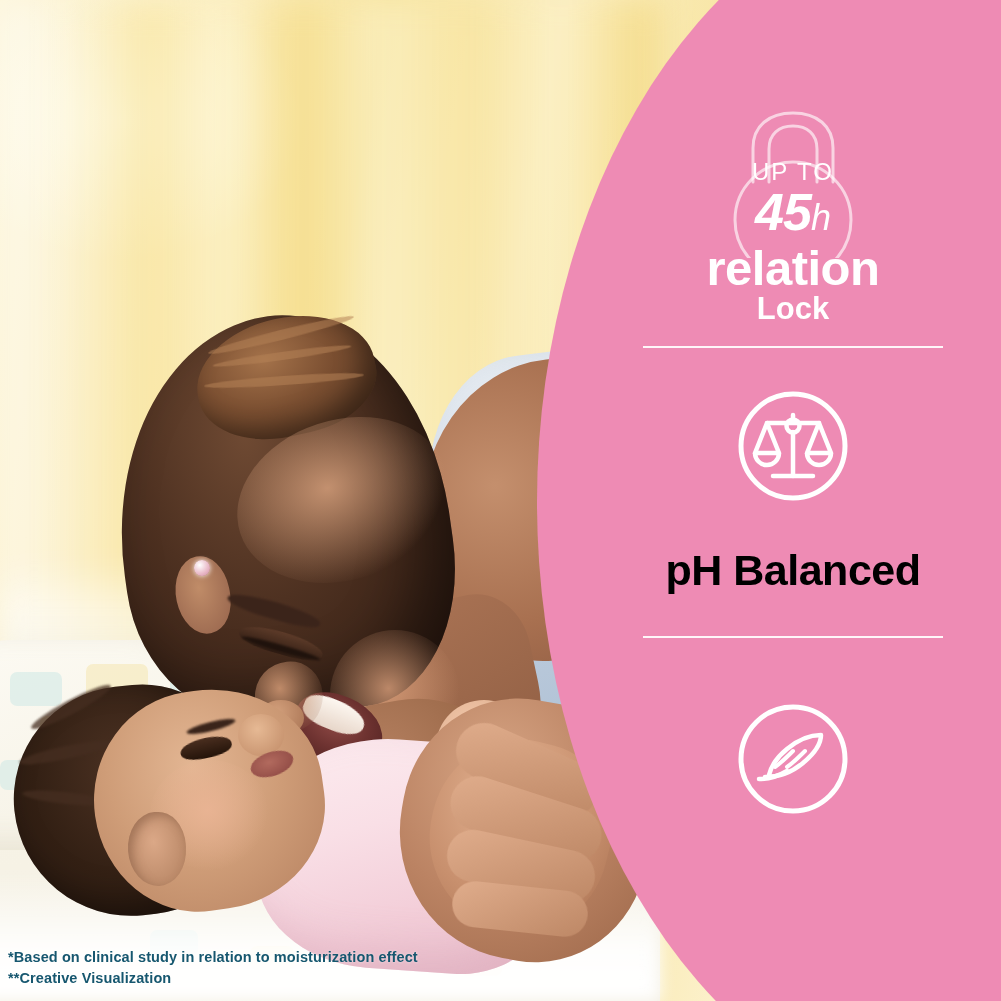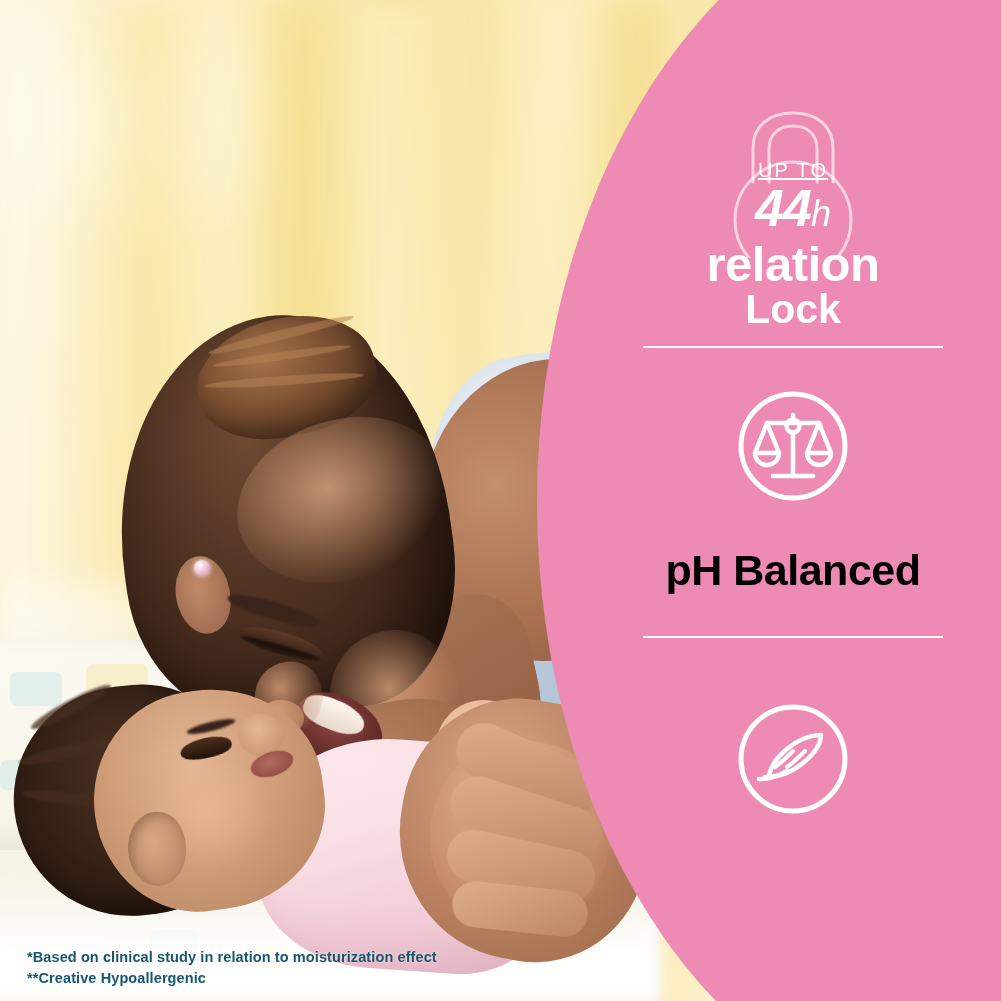--- a/index.html
+++ b/index.html
@@ -299,28 +299,27 @@
   .lock-art{
     position:absolute; left:50%; top:108px;
     transform:translateX(-50%);
     width:172px; height:150px;
   }
   .lock-text{
     position:absolute; left:0; top:160px; width:300px;
     text-align:center; color:#fff; line-height:1;
   }
   .t-upto{
-    font-size:20px; font-weight:300; letter-spacing:2px;
+    font-size:24px; font-weight:300; letter-spacing:2px;
     text-transform:uppercase;
-    text-decoration:underline;
   }
   .t-24h{ margin-top:2px; font-size:52px; font-weight:800; font-style:italic; letter-spacing:-1px; }
   .t-24h .h{ font-size:36px; font-weight:500; font-style:italic; letter-spacing:0; }
   .t-moisture{ margin-top:6px; font-size:49px; font-weight:700; letter-spacing:-.5px; }
-  .t-lock{ margin-top:0px; font-size:41px; font-weight:700; }
+  .t-lock{ margin-top:0px; font-size:31px; font-weight:700; }
 
   
   .divider{
     width:300px; height:2px;
     background:rgba(255,255,255,.92);
     flex:none;
   }
 
   
   .feature{
@@ -333,21 +332,21 @@
   }
   .feature .label{
     color:#000000; font-size:43px; font-weight:700; letter-spacing:-.5px;
     white-space:nowrap;
   }
   #feature-hypoallergenic .label{ font-size:42px; }
   #feature-hypoallergenic .icon-wrap{ margin-bottom:46px; }
 
   
   .footnotes{
-    position:absolute; left:27px; bottom:12px;
+    position:absolute; left:8px; bottom:12px;
     color:#16576f;
     font-size:14.5px;
     font-weight:600;
     line-height:1.45;
     letter-spacing:.1px;
     text-shadow:0 0 3px rgba(255,255,255,.55);
   }
 </style>
 </head>
 <body>
@@ -423,21 +422,21 @@
       <div class="lock-block">
         <div class="lock-art">
           <svg viewBox="0 0 172 150" width="172" height="150" fill="none" aria-hidden="true">
             <path d="M46 74 V40 C46 18 62 5 86 5 C110 5 126 18 126 40 V74" stroke="#ffffff" stroke-opacity="0.62" stroke-width="3" fill="none" stroke-linecap="round"></path>
             <path d="M62 74 V41 C62 26 72 18 86 18 C100 18 110 26 110 41 V74" stroke="#ffffff" stroke-opacity="0.62" stroke-width="3" fill="none" stroke-linecap="round"></path>
             <circle cx="86" cy="112" r="58" stroke="#ffffff" stroke-opacity="0.62" stroke-width="3" fill="none"></circle>
           </svg>
         </div>
         <div class="lock-text">
           <div class="t-upto">UP TO</div>
-          <div class="t-24h"><span>44</span><span class="h">h</span></div>
+          <div class="t-24h"><span>45</span><span class="h">h</span></div>
           <div class="t-moisture">relation</div>
           <div class="t-lock">Lock</div>
         </div>
       </div>
 
       <div class="divider"></div>
 
       <div class="feature" id="feature-ph-balanced">
         <div class="icon-wrap">
           <svg viewBox="0 0 112 112" width="112" height="112" fill="none" aria-hidden="true">
@@ -468,16 +467,16 @@
             <path d="M50 64 C56 60 62 54 68 48" stroke="#fff" stroke-width="4" fill="none" stroke-linecap="round"></path>
           </svg>
         </div>
       </div>
 
     </div>
   </div>
 
   <div class="footnotes">
     <div>*Based on clinical study in relation to moisturization effect</div>
-    <div>**Creative Hypoallergenic</div>
+    <div>**Creative Visualization</div>
   </div>
 
 </div>
 
 </body></html>

